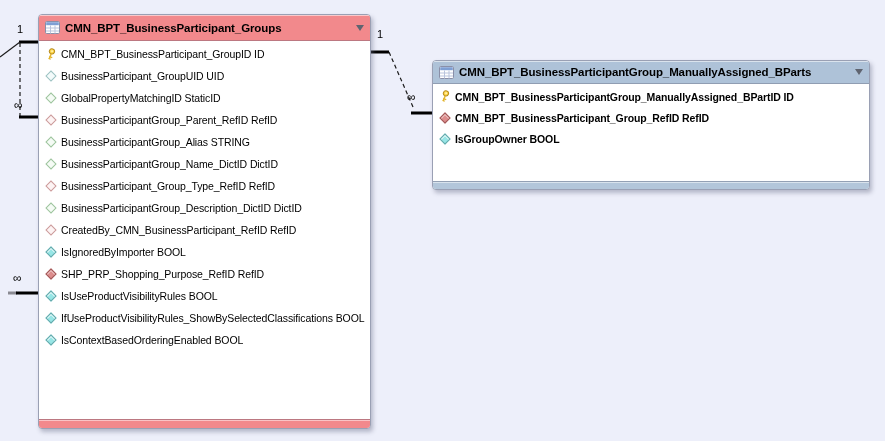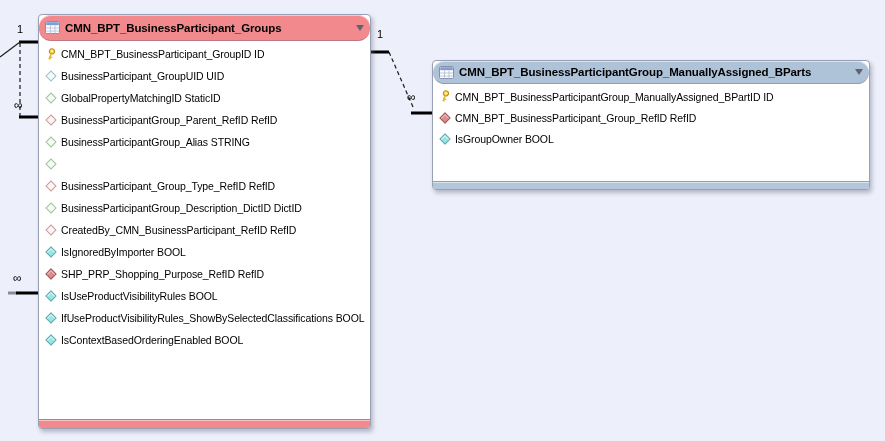--- a/index.html
+++ b/index.html
@@ -15,21 +15,21 @@
     position:absolute;display:flex;flex-direction:column;
     background:#ffffff;border:1px solid #9aa0b4;border-radius:4px;
     box-shadow:2px 3px 4px rgba(110,115,140,.45);
     overflow:hidden;box-sizing:border-box;
   }
   .entity-header{
     display:flex;align-items:center;gap:5px;padding:0 6px;
     font-weight:bold;font-size:11.5px;letter-spacing:-0.1px;color:#000;
     box-shadow:inset 0 1px 0 rgba(255,255,255,.55);
     border-bottom:1px solid rgba(90,90,110,.35);
-    flex:0 0 auto;white-space:nowrap;overflow:hidden;border-radius:12px;
+    flex:0 0 auto;white-space:nowrap;overflow:hidden;
   }
   .entity-title{flex:1 1 auto;overflow:hidden;text-overflow:clip;}
   .collapse-arrow{
     width:0;height:0;flex:0 0 auto;
     border-left:4px solid transparent;border-right:4px solid transparent;
     border-top:6px solid #5f6470;cursor:pointer;
   }
   .entity-body{flex:1 1 auto;display:flex;flex-direction:column;background:#fff;padding-top:2px;}
   .entity-footer{
     flex:0 0 auto;border-top:1px solid rgba(90,90,110,.35);
@@ -40,21 +40,21 @@
   .t-groups .entity-footer{height:8px;background:#f2898c;}
   .t-assigned{left:432px;top:60px;width:438px;height:130px;}
   .t-assigned .entity-header{height:22px;background:#aec2d8;}
   .t-assigned .entity-footer{height:7px;background:#b3c6da;}
 
   
   .field-row{
     display:flex;align-items:center;height:22px;padding:0 4px 0 5px;
     font-size:10.5px;letter-spacing:-0.1px;color:#000;white-space:nowrap;overflow:hidden;
   }
-  .t-assigned .field-row{height:21px;}
+  .t-assigned .field-row{height:21px;font-weight:bold;}
   .field-icon{
     flex:0 0 13px;width:13px;height:13px;margin-right:4px;
     display:inline-flex;align-items:center;justify-content:center;position:relative;
   }
   .field-icon .diamond{display:none;width:6px;height:6px;transform:rotate(45deg);
     border:1px solid #999;background:#fff;box-sizing:content-box;}
   .field-icon[class*="ic-diamond"] .diamond{display:block;}
   .field-icon .key-svg{display:none;}
   .field-icon.ic-key .key-svg{display:block;}
   .ic-diamond-outline-teal  .diamond{border-color:#9cc2c2;background:#f4fbfb;}
@@ -162,20 +162,21 @@
       <span class="diamond"></span>
     </span>
     <span class="field-label">BusinessParticipantGroup_Alias STRING</span>
   </div>
 
   <div class="field-row">
     <span class="field-icon ic-diamond-outline-green">
 
       <span class="diamond"></span>
     </span>
+    <span class="field-label">BusinessParticipantGroup_Name_DictID DictID</span>
   </div>
 
   <div class="field-row">
     <span class="field-icon ic-diamond-outline-red">
 
       <span class="diamond"></span>
     </span>
     <span class="field-label">BusinessParticipant_Group_Type_RefID RefID</span>
   </div>
 

